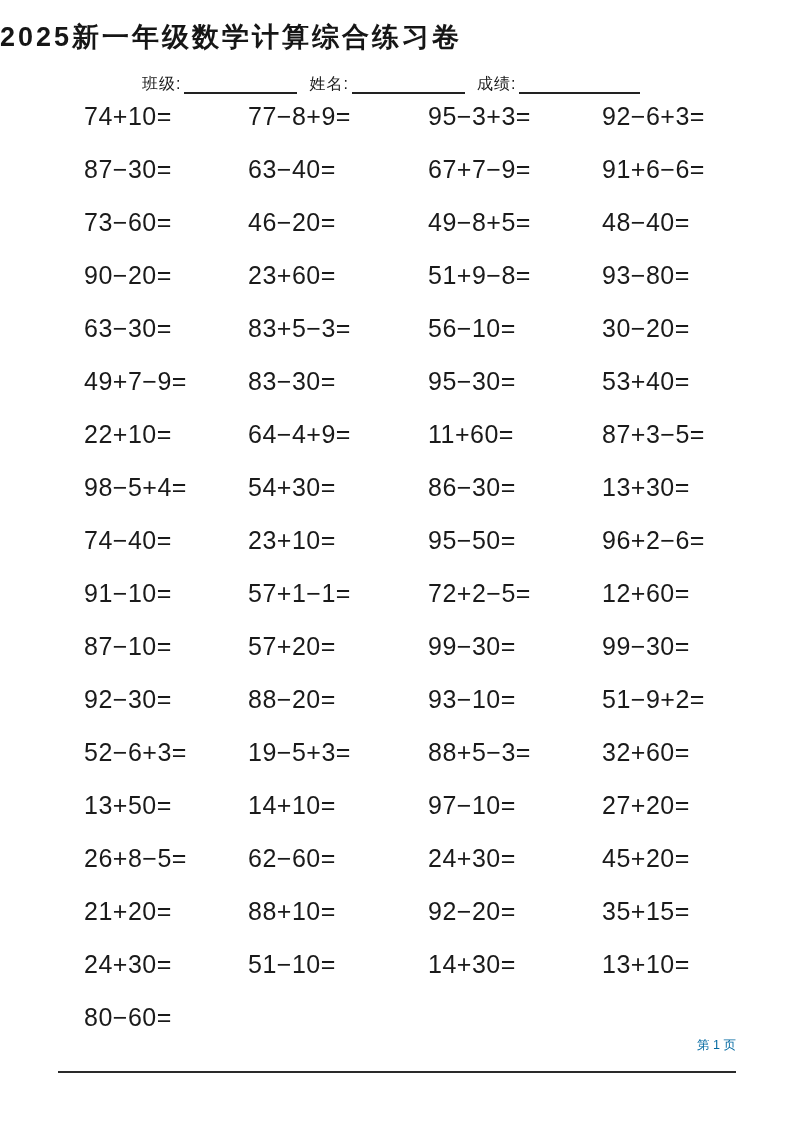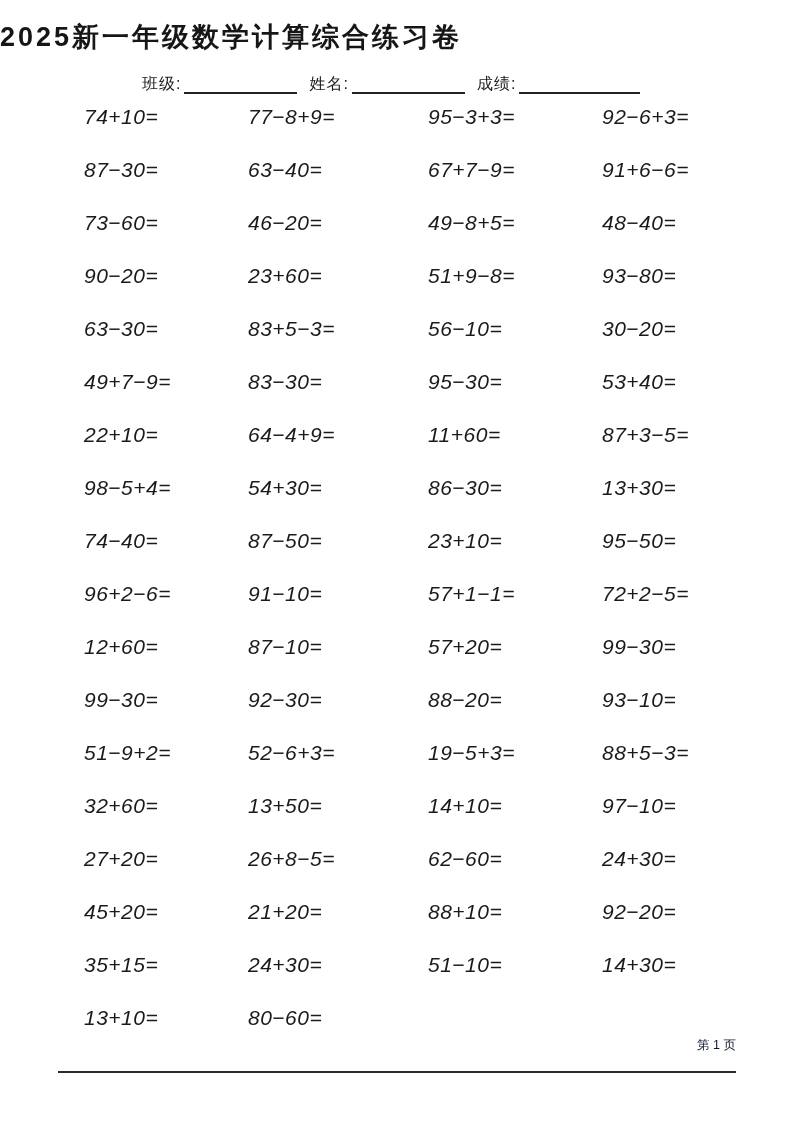--- a/index.html
+++ b/index.html
@@ -52,22 +52,21 @@
     margin-right: 0;
   }
   .problems-grid {
     position: absolute;
     top: 103px;
     left: 84px;
     width: 709px;
     display: grid;
     grid-template-columns: 164px 180px 174px auto;
     grid-auto-rows: 53px;
-    font-size: 21px;
-    font-style: italic;
+    font-size: 25px;
   }
   .cell {
     line-height: 27px;
     letter-spacing: 0.5px;
     white-space: nowrap;
     color: #1a1a1a;
   }
   .footer-line {
     position: absolute;
     top: 1071px;
@@ -76,21 +75,21 @@
     height: 0;
     border-top: 2px solid #2a2a2a;
   }
   .footer-page {
     position: absolute;
     top: 1037px;
     left: 58px;
     width: 678px;
     text-align: right;
     font-size: 12.5px;
-    color: #0f172a;
+    color: #0369a1;
   }
 </style>
 </head>
 <body>
 
 <div class="title">2025新一年级数学计算综合练习卷</div>
 
 <div class="header-info">
   <span class="field-label">班级:</span><span class="blank-line"></span><span class="field-label">姓名:</span><span class="blank-line"></span><span class="field-label">成绩:</span><span class="blank-line last"></span>
 </div>
@@ -122,21 +121,20 @@
     <div class="cell">53+40=</div>
     <div class="cell">22+10=</div>
     <div class="cell">64−4+9=</div>
     <div class="cell">11+60=</div>
     <div class="cell">87+3−5=</div>
     <div class="cell">98−5+4=</div>
     <div class="cell">54+30=</div>
     <div class="cell">86−30=</div>
     <div class="cell">13+30=</div>
     <div class="cell">74−40=</div>
-    <div class="cell">87−50=</div>
     <div class="cell">23+10=</div>
     <div class="cell">95−50=</div>
     <div class="cell">96+2−6=</div>
     <div class="cell">91−10=</div>
     <div class="cell">57+1−1=</div>
     <div class="cell">72+2−5=</div>
     <div class="cell">12+60=</div>
     <div class="cell">87−10=</div>
     <div class="cell">57+20=</div>
     <div class="cell">99−30=</div>

